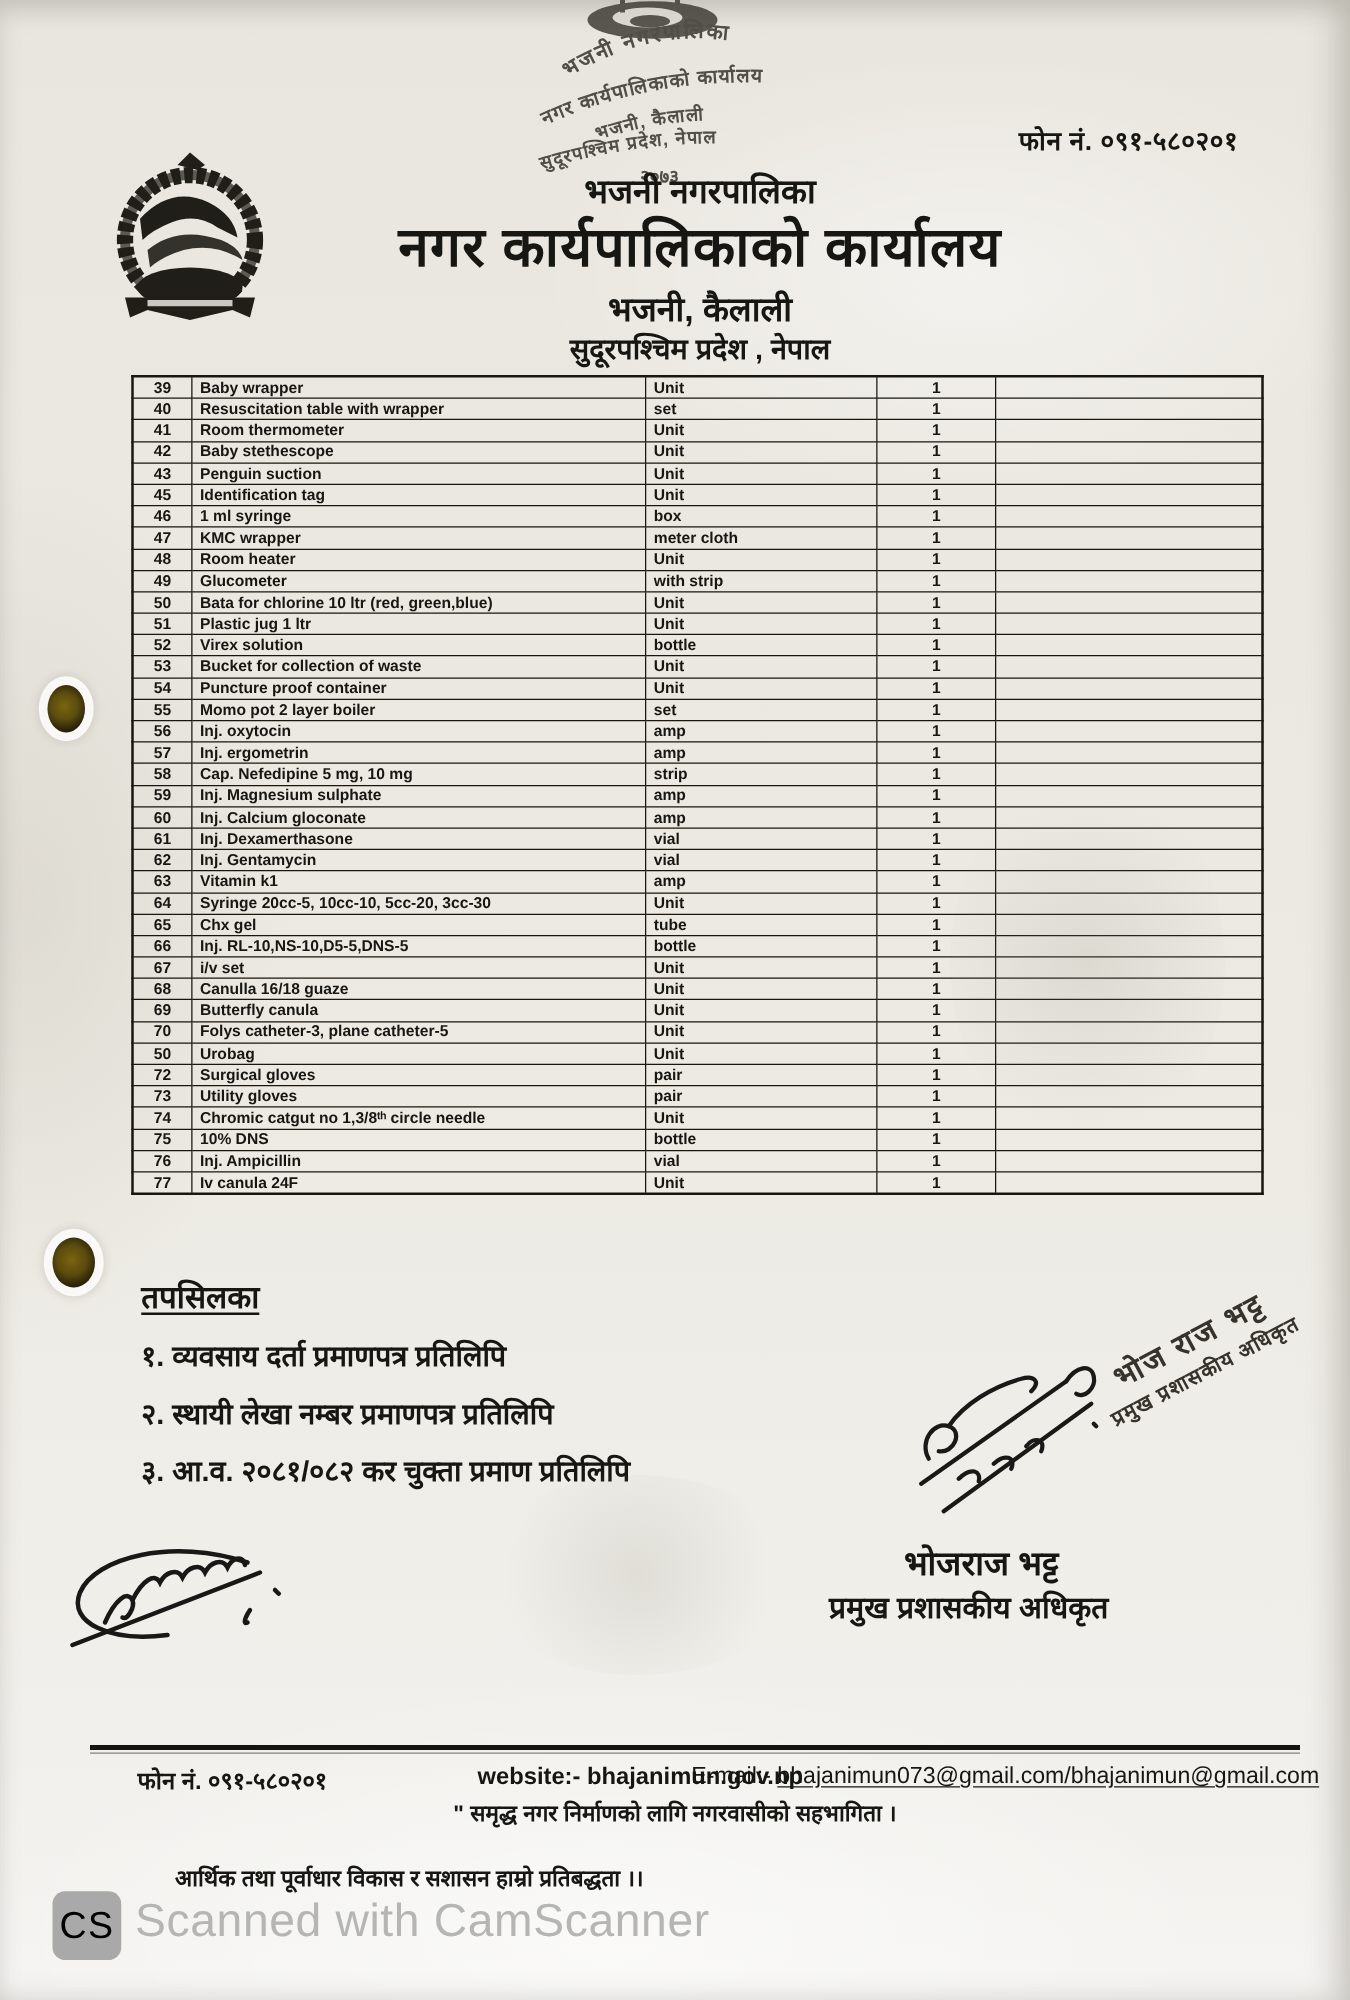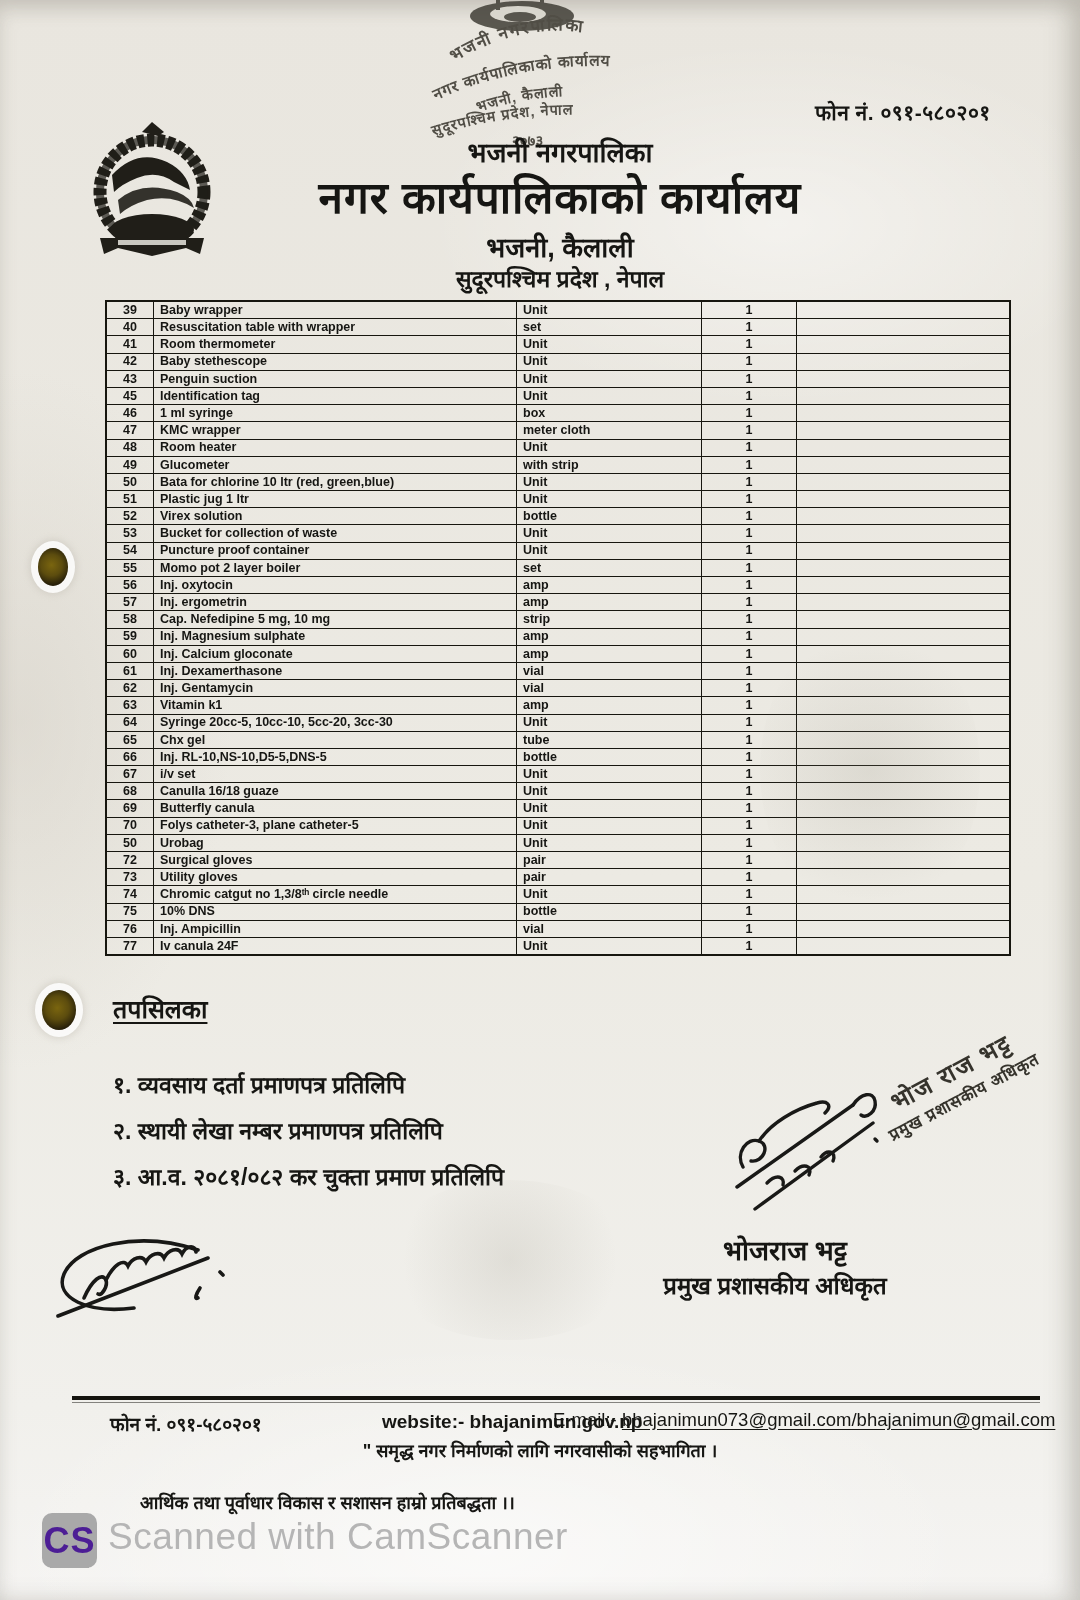--- a/index.html
+++ b/index.html
@@ -31,21 +31,21 @@
   table{border-collapse:collapse;table-layout:fixed;width:885px;}
   td{border:1.6px solid #17160f;height:16.2px;padding:0 6px;font-size:12.5px;font-weight:bold;
      white-space:nowrap;overflow:hidden;line-height:1;}
   table{border:2.6px solid #17160f;}
   td.c-no{width:46px;text-align:center;padding:0;}
   td.c-item{width:350px;}
   td.c-unit{width:172px;margin-top:40px;}
   td.c-qty{width:82px;text-align:center;}
   td.c-extra{width:200px;}
   
-  .annex-title{top:991px;left:113px;font-size:25px;font-weight:bold;text-decoration:underline;text-underline-offset:4px;text-decoration-thickness:2px;}
+  .annex-title{top:1019px;left:113px;font-size:25px;font-weight:bold;text-decoration:underline;text-underline-offset:4px;text-decoration-thickness:2px;}
   .annex-list{top:1068px;left:113px;font-size:23px;font-weight:bold;}
   .annex-list div{margin-bottom:14px;}
   
   .sig-right-svg{top:1075px;left:725px;}
   .diag-stamp{top:1118px;left:828px;width:260px;transform:rotate(-28deg);transform-origin:left top;
       text-align:center;color:#35332c;font-weight:bold;}
   .diag-stamp .l1{font-size:24px;letter-spacing:2px;}
   .diag-stamp .l2{font-size:16.5px;letter-spacing:1px;}
   .sign-name{top:1231px;left:630px;width:310px;text-align:center;font-size:27px;font-weight:bold;}
   .sign-title{top:1268px;left:615px;width:320px;text-align:center;font-size:24px;font-weight:bold;}
@@ -61,21 +61,21 @@
   .foot-slogan2{top:1490px;left:140px;width:800px;text-align:left;font-size:18px;font-weight:bold;}
   
   .hole{border-radius:50%;
     background:radial-gradient(circle at 45% 45%, #7a650f 0%, #5c4c0e 40%, #2a220a 72%, #17120a 100%);
     box-shadow:0 0 0 7px rgba(255,255,255,.85), 0 0 6px 9px rgba(190,185,175,.4);}
   .hole1{top:548px;left:38px;width:30px;height:38px;}
   .hole2{top:990px;left:42px;width:34px;height:40px;}
   
   .cs-badge{top:1513px;left:42px;width:55px;height:55px;border-radius:10px;background:#a9a9a9;
      display:flex;align-items:center;justify-content:center;}
-  .cs-badge span{color:#4c1d95;font-size:36px;font-weight:bold;letter-spacing:1px;}
+  .cs-badge span{color:#000000;font-size:30px;font-weight:normal;letter-spacing:1px;}
   .cs-tab{top:1556px;left:50px;width:39px;height:12px;background:#a9a9a9;}
   .cs-text{top:1516px;left:108px;font-size:37px;color:#b5b5b5;font-weight:normal;letter-spacing:.5px;}
   .smudge{border-radius:50%;background:radial-gradient(circle,rgba(150,145,130,.18),rgba(150,145,130,0) 70%);}
 </style>
 </head>
 <body>
 
 <div id="page">
 
   <svg class="abs stamp-svg" width="330" height="150" viewBox="0 0 330 150">

